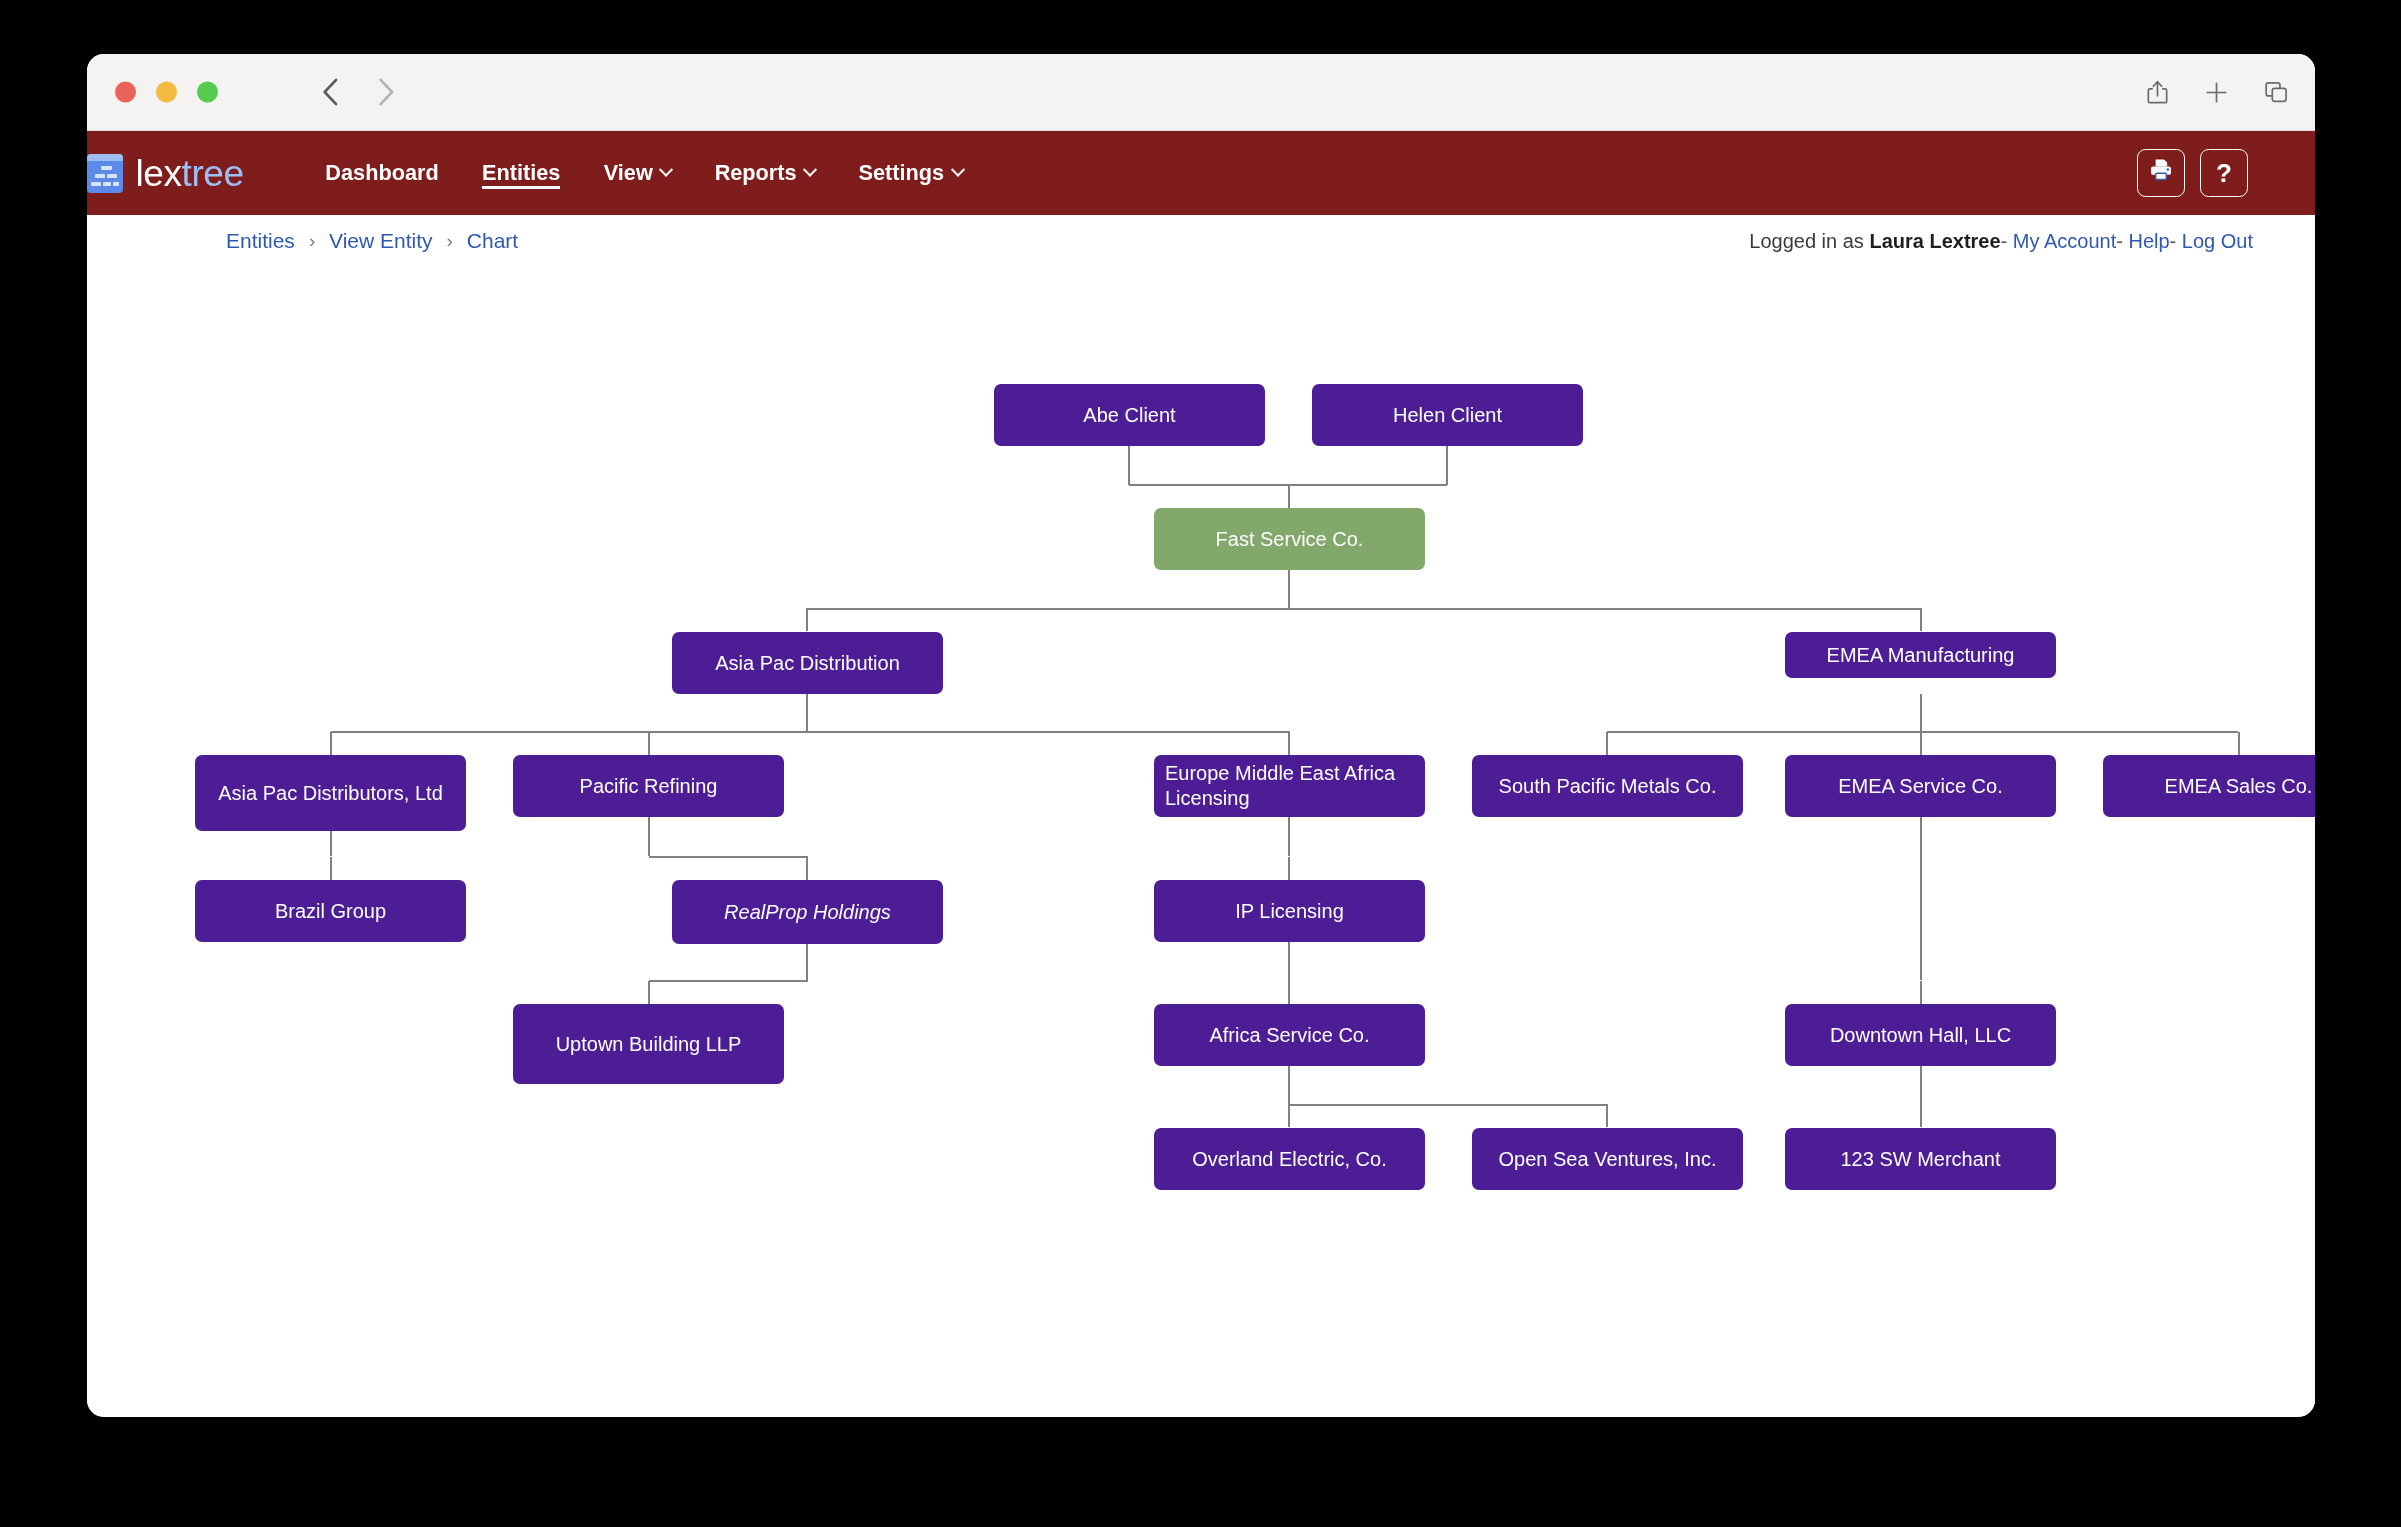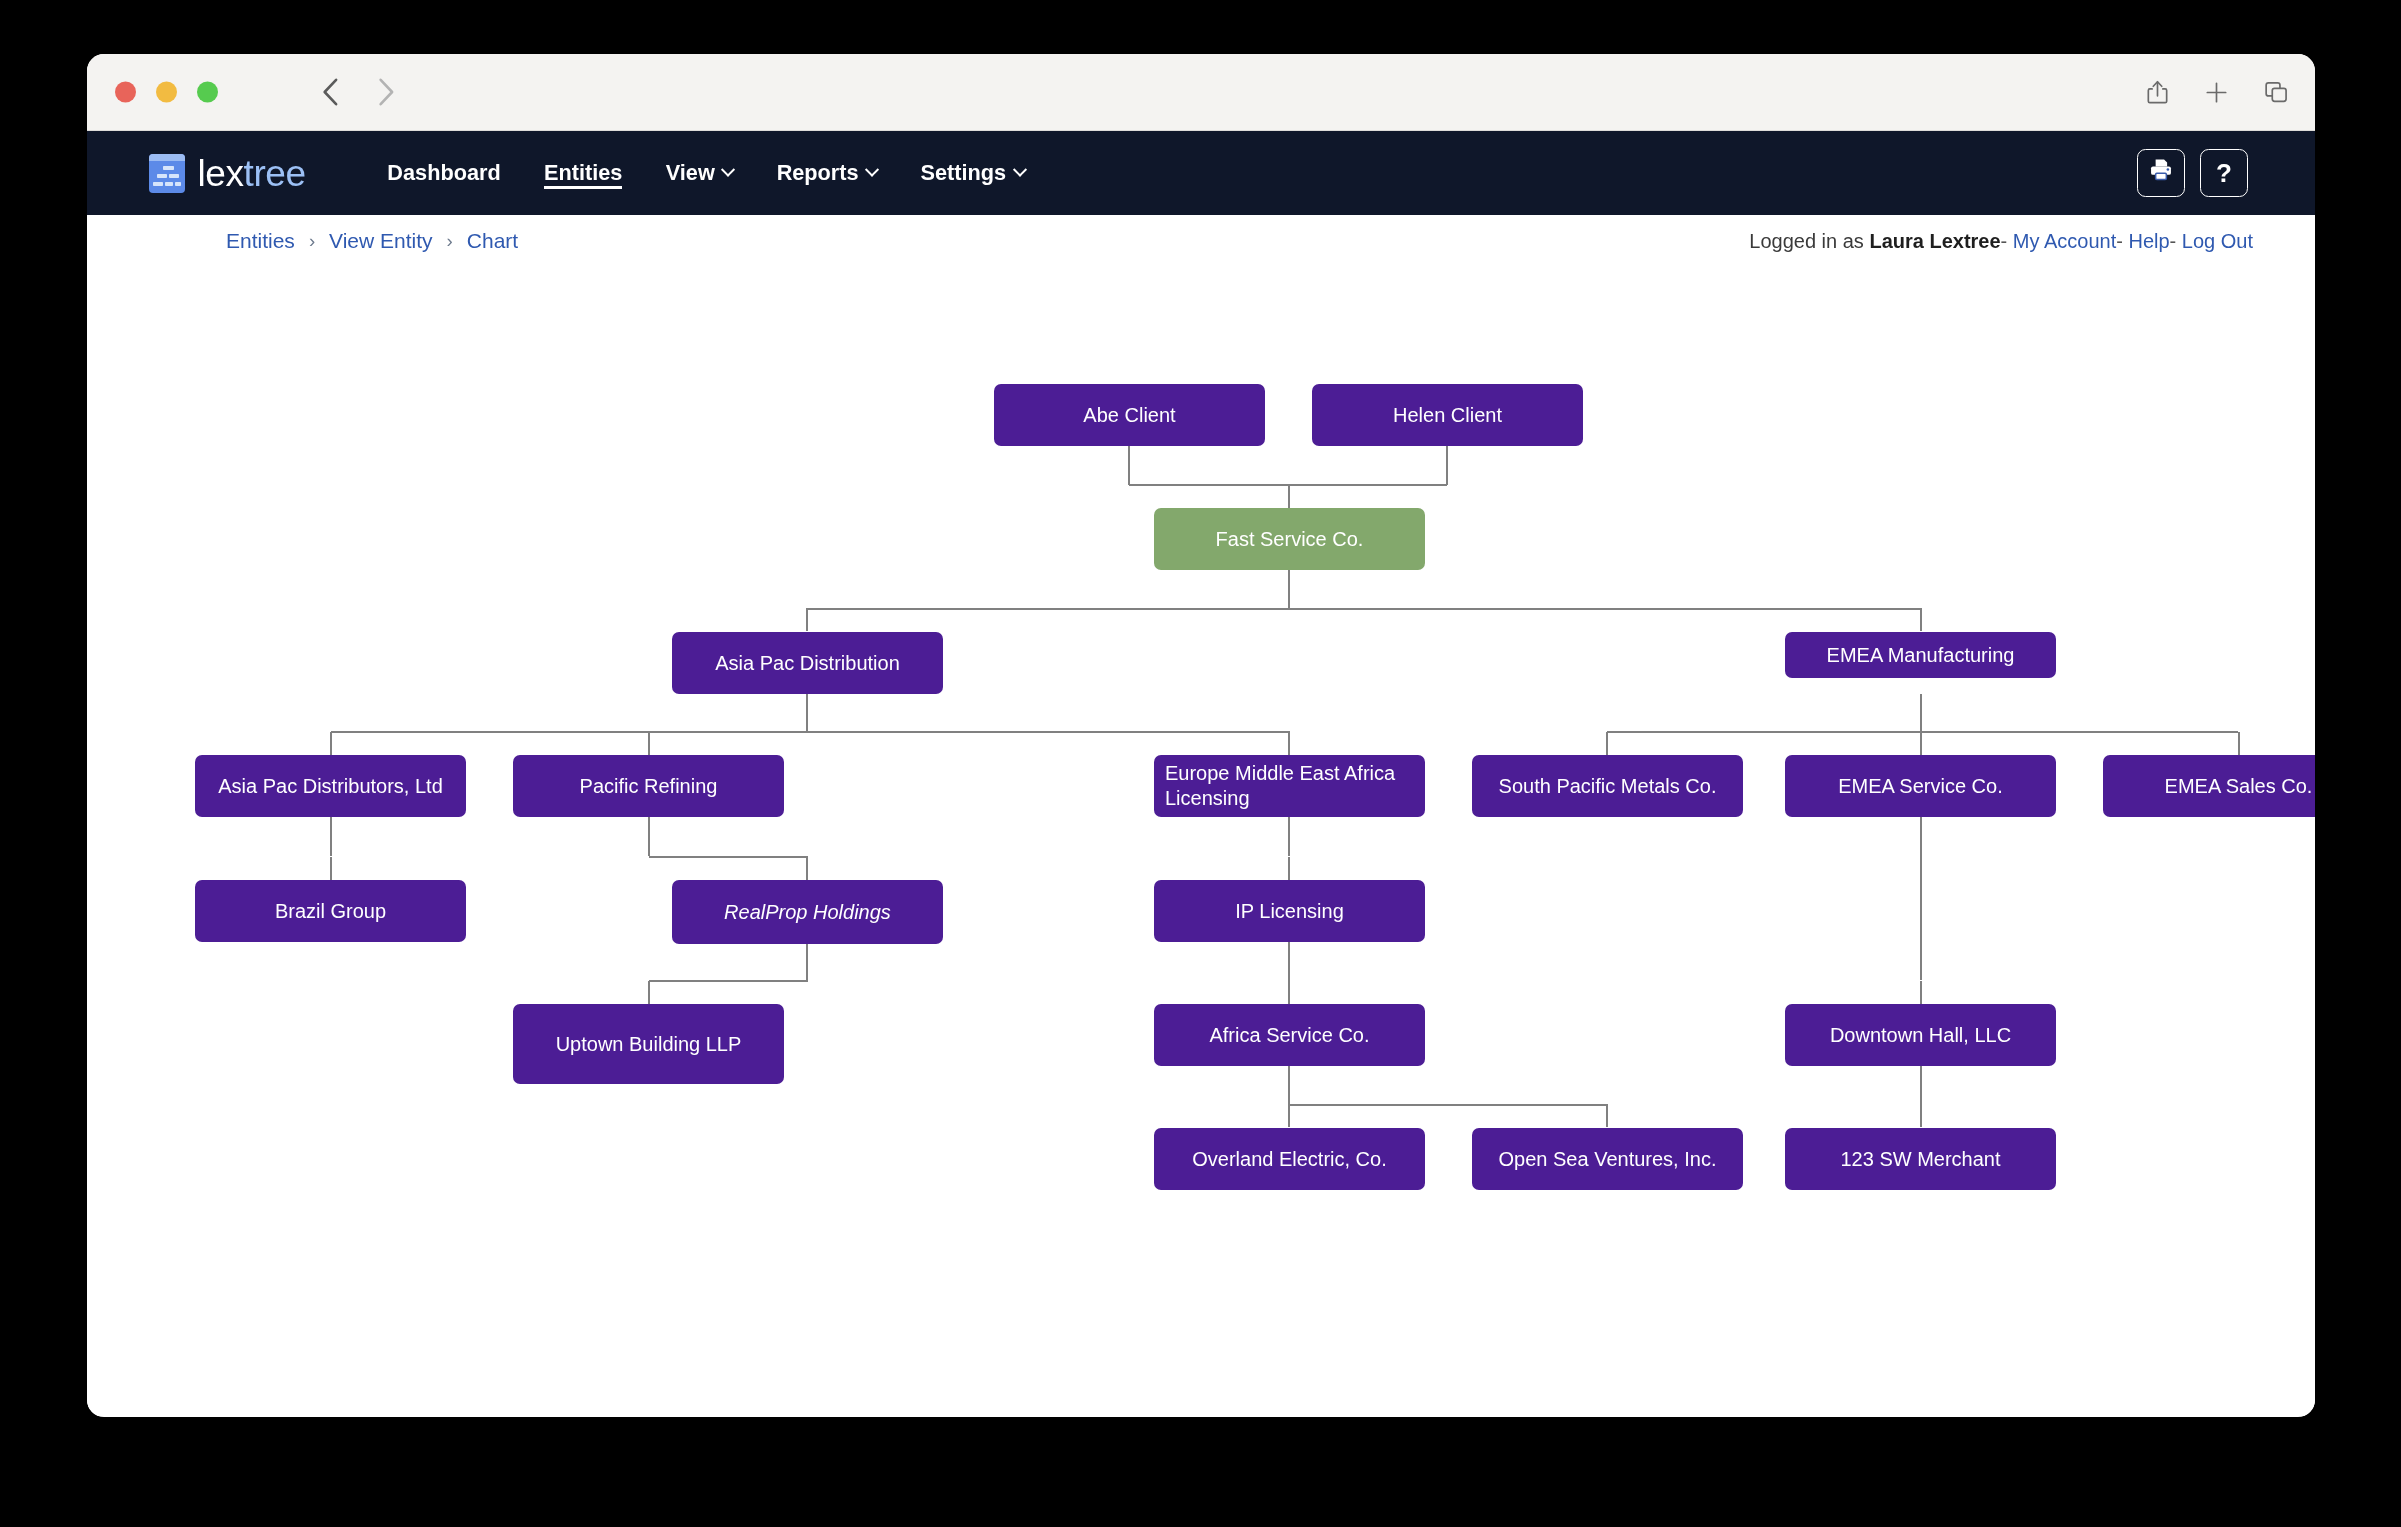--- a/index.html
+++ b/index.html
@@ -71,24 +71,23 @@
     position: absolute; right: 26px; top: 50%;
     transform: translateY(-50%);
     display: flex; align-items: center; gap: 36px;
   }
   #toolbar-right > span { display: flex; cursor: pointer; }
 
   
   #app-header {
     position: relative;
     height: 84px;
-    background: #0f172a;
+    background: #7f1d1d;
     display: flex;
     align-items: center;
-    padding-left: 62px;
   }
   #brand { display: flex; align-items: center; gap: 12.4px; margin-right: 60px; }
   #brand-mark {
     width: 36px; height: 39px;
     background: #5c8ae8;
     border-radius: 3.9px;
     position: relative;
     overflow: hidden;
     flex: none;
   }
@@ -378,21 +377,21 @@
         </div>
         <div class="node green" style="left: 1067px; top: 240px; width: 271px; height: 62px;">
           <span>Fast Service Co.</span>
         </div>
         <div class="node" style="left: 585px; top: 364px; width: 271px; height: 62px;">
           <span>Asia Pac Distribution</span>
         </div>
         <div class="node" style="left: 1698px; top: 364px; width: 271px; height: 46px;">
           <span>EMEA Manufacturing</span>
         </div>
-        <div class="node" style="left: 108px; top: 487px; width: 271px; height: 62px;">
+        <div class="node" style="left: 108px; top: 487px; width: 271px; height: 76px;">
           <span>Asia Pac Distributors, Ltd</span>
         </div>
         <div class="node" style="left: 426px; top: 487px; width: 271px; height: 62px;">
           <span>Pacific Refining</span>
         </div>
         <div class="node leftal" style="left: 1067px; top: 487px; width: 271px; height: 62px;">
           <span>Europe Middle East Africa Licensing</span>
         </div>
         <div class="node" style="left: 1385px; top: 487px; width: 271px; height: 62px;">
           <span>South Pacific Metals Co.</span>

